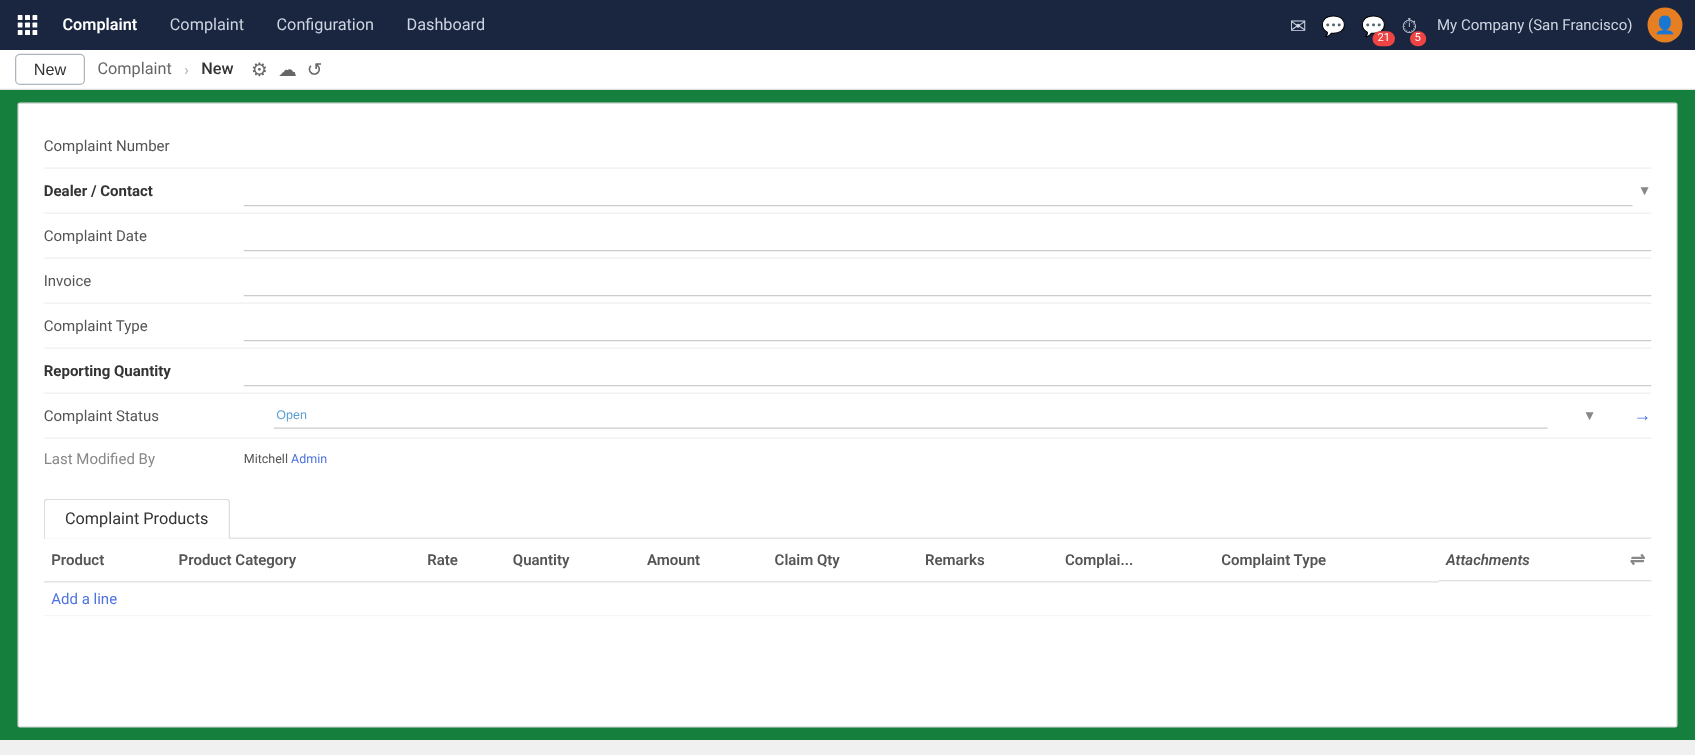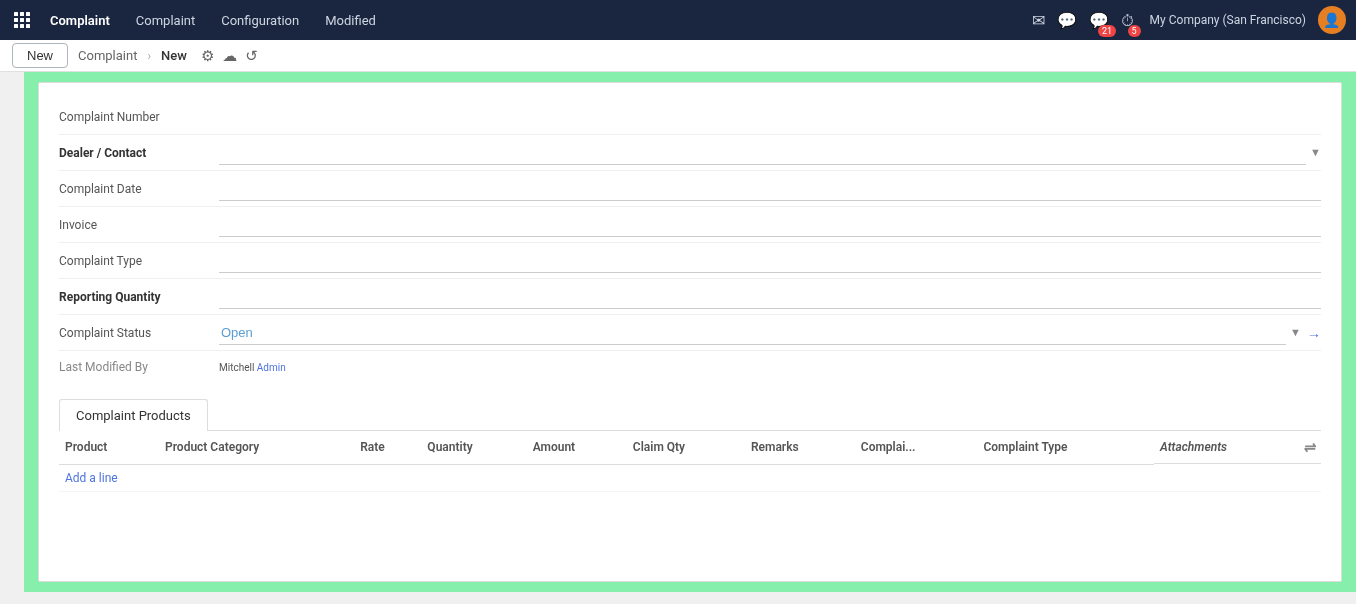--- a/index.html
+++ b/index.html
@@ -69,26 +69,25 @@
       font-weight: 500;
     }
     .breadcrumb-sep { color: #aaa; font-size: 12px; }
     .breadcrumb-item { font-size: 13px; color: #666; }
     .breadcrumb-item.current { color: #333; font-weight: 500; }
     .toolbar-icons { display: flex; align-items: center; gap: 8px; margin-left: 4px; }
     .toolbar-icon { color: #666; cursor: pointer; font-size: 15px; }
 
     
     .main-content {
-      background: #86efac;
+      background: #15803d;
       height: calc(604px - 84px);
       overflow-y: auto;
       display: flex;
       flex-direction: column;
-      margin-left: 24px;
     }
     .form-card {
       background: #fff;
       margin: 10px 14px;
       border: 1px solid #ddd;
       border-radius: 2px;
       flex: 1;
       overflow: hidden;
     }
     .form-body { padding: 16px 20px; }
@@ -125,32 +124,33 @@
       width: 100%;
     }
     .select-arrow-btn { color: #4e73df; cursor: pointer; margin-left: 6px; font-size: 14px; }
 
     
     .status-row {
       display: flex;
       align-items: center;
       min-height: 36px;
       border-bottom: 1px solid #f0f0f0;
+      gap: 24px;
     }
     .status-select-wrapper {
       flex: 1;
       display: flex;
       align-items: center;
       border-bottom: 1px solid #ccc;
     }
     .status-select-wrapper select {
       flex: 1;
       border: none;
       outline: none;
-      font-size: 13px;
+      font-size: 10px;
       padding: 4px 2px;
       background: transparent;
       appearance: none;
       -webkit-appearance: none;
       cursor: pointer;
       color: #5a9fd4;
     }
 
     
     .modified-row {
@@ -227,21 +227,21 @@
       <rect x="12" y="6" width="4" height="4" rx="0.5"></rect>
       <rect x="0" y="12" width="4" height="4" rx="0.5"></rect>
       <rect x="6" y="12" width="4" height="4" rx="0.5"></rect>
       <rect x="12" y="12" width="4" height="4" rx="0.5"></rect>
     </svg>
   </div>
   <div class="topnav-links">
     <span class="topnav-link active">Complaint</span>
     <span class="topnav-link">Complaint</span>
     <span class="topnav-link">Configuration</span>
-    <span class="topnav-link">Modified</span>
+    <span class="topnav-link">Dashboard</span>
   </div>
   <div class="topnav-right">
     <span class="topnav-icon">✉</span>
     <span class="topnav-icon">💬</span>
     <span class="topnav-icon" style="position:relative;">
       💬
       <span class="topnav-badge">21</span>
     </span>
     <span class="topnav-icon" style="position:relative;">
       ⏱

